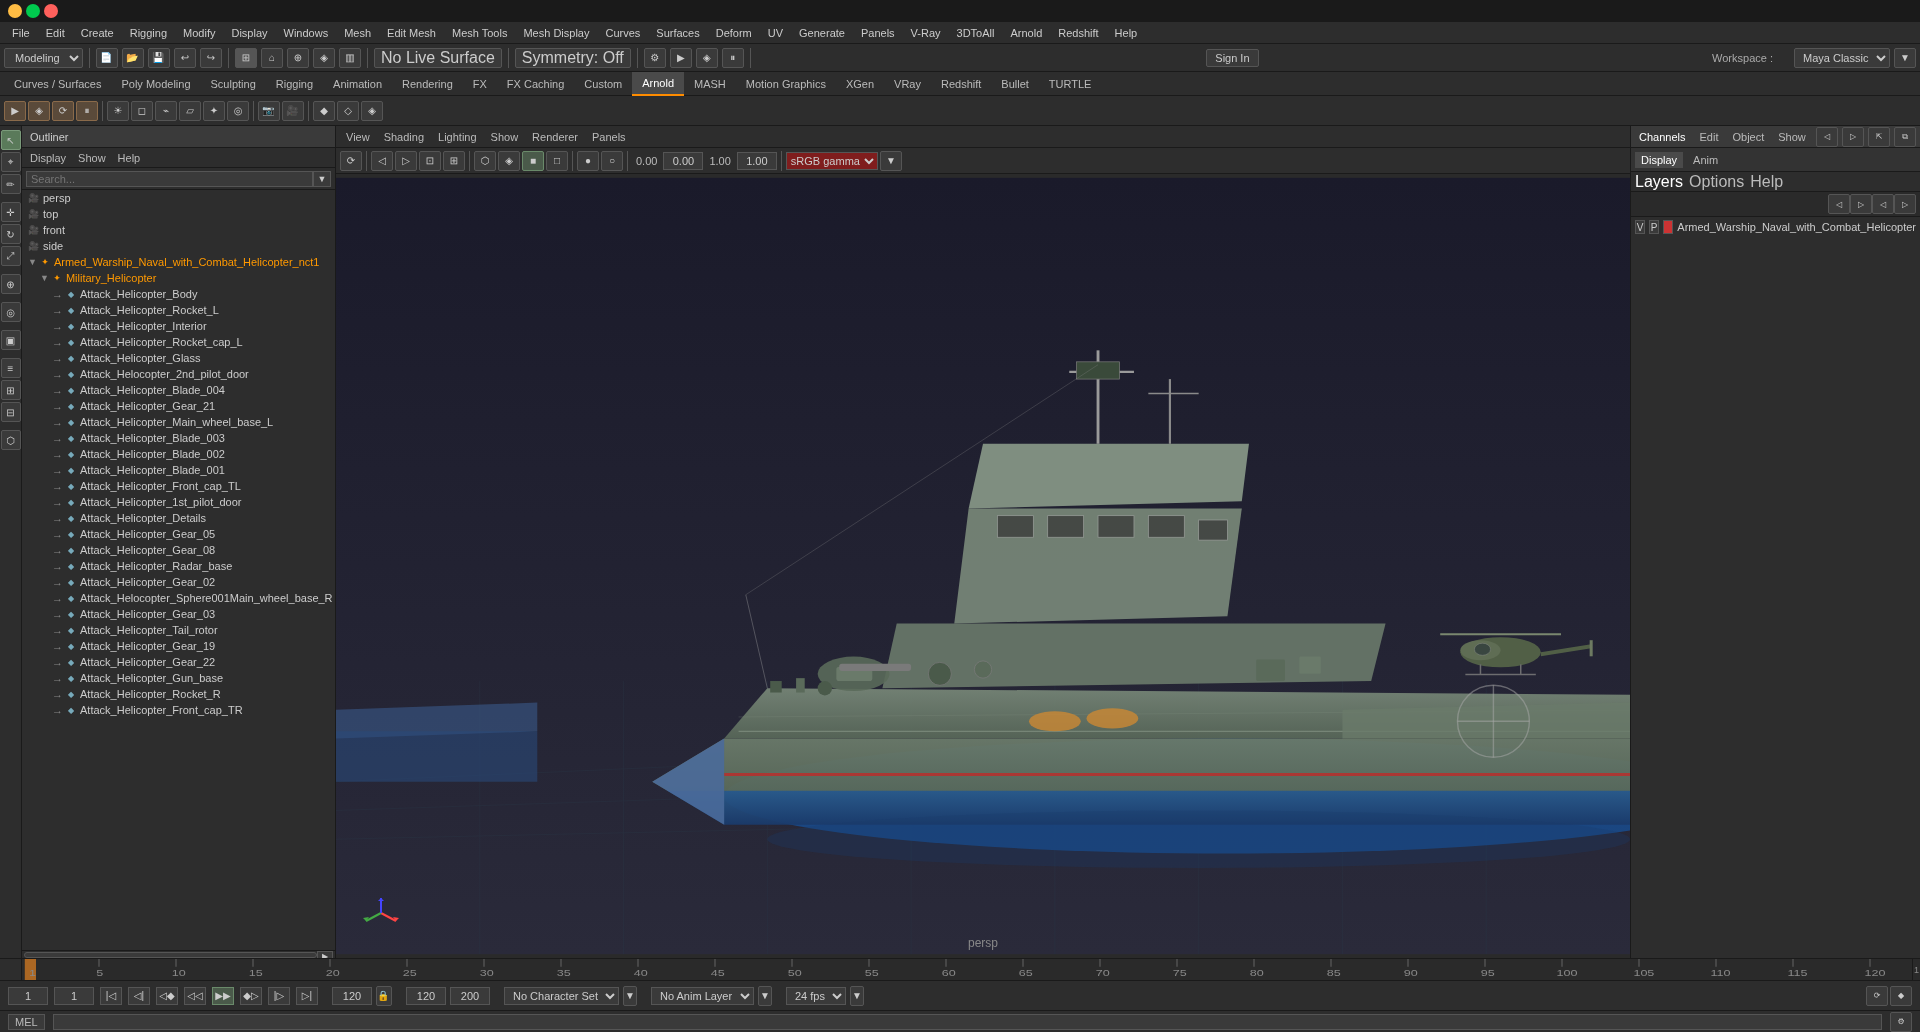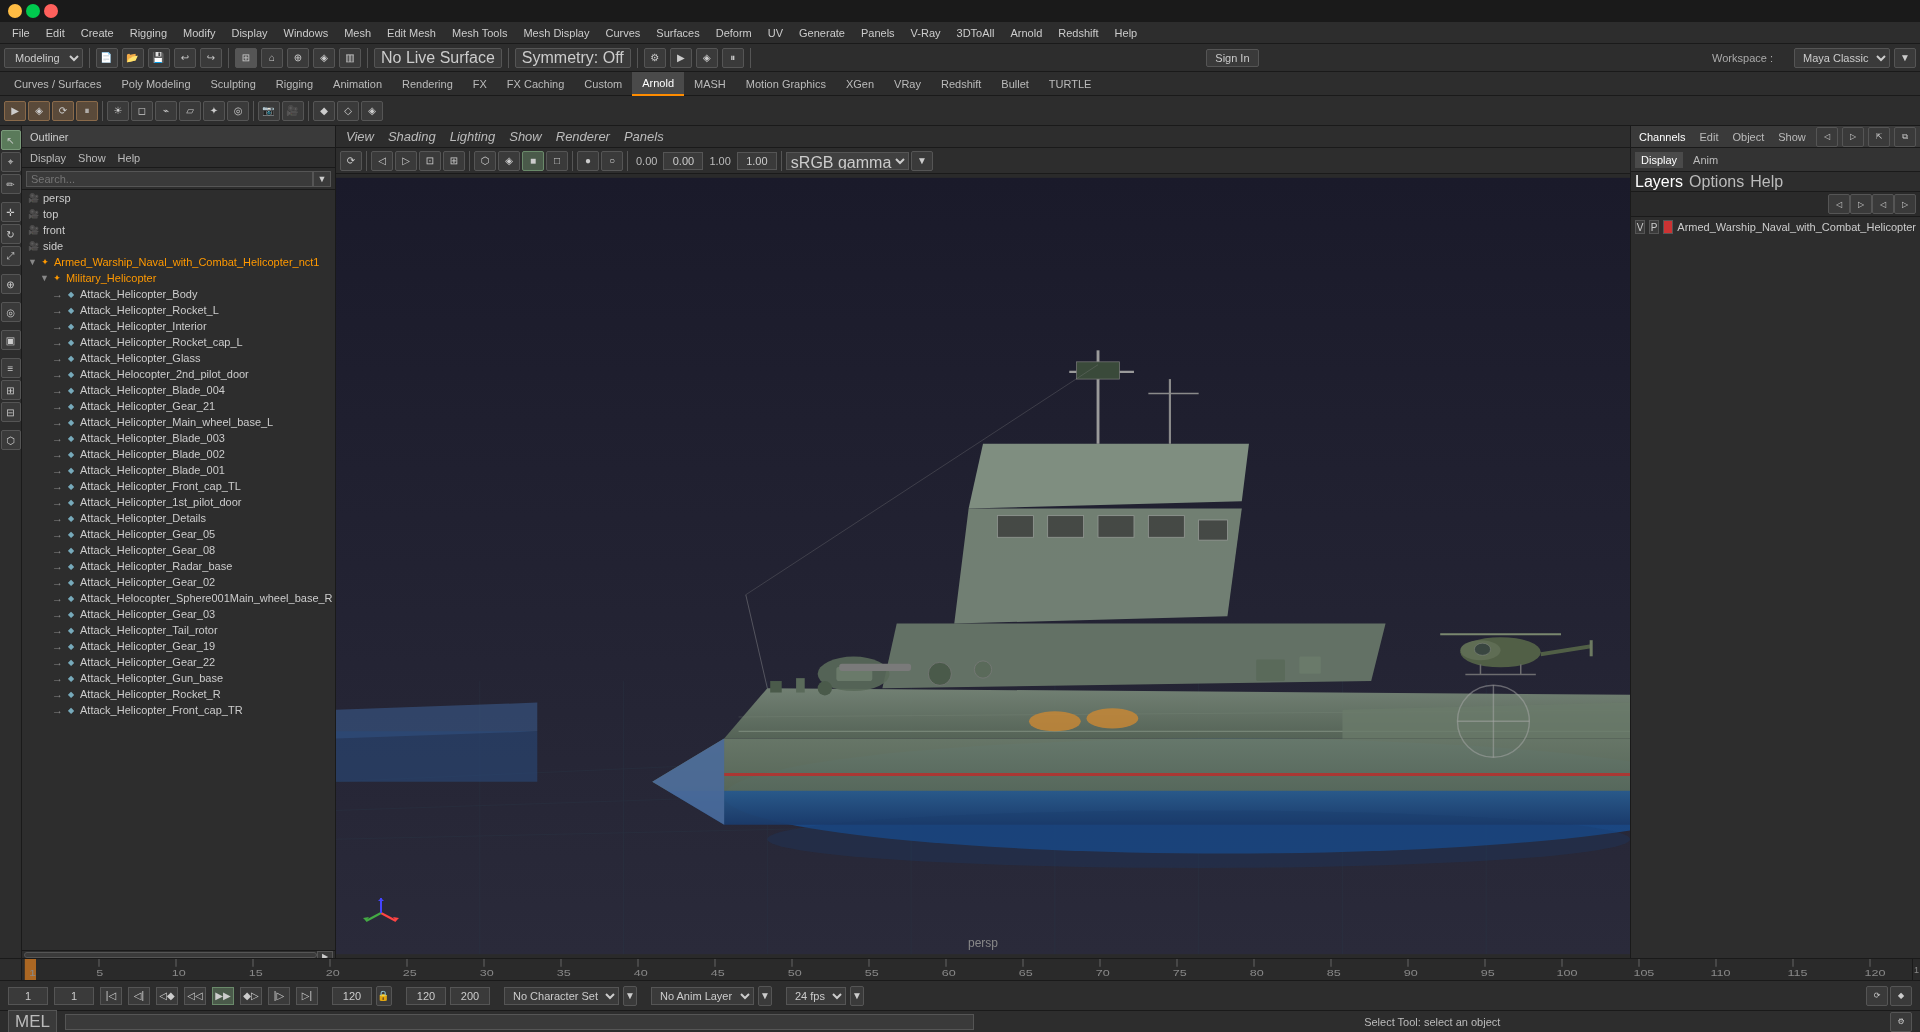--- a/index.html
+++ b/index.html
@@ -258,21 +258,21 @@
     }
     #viewport-toolbar {
       background: #2d2d2d;
       height: 22px;
       display: flex;
       align-items: center;
       padding: 0 4px;
       gap: 2px;
       border-bottom: 1px solid #1a1a1a;
     }
-    .vp-menu { color: #bbb; font-size: 13px; cursor: pointer; padding: 0 6px; font-style: italic; }
+    .vp-menu { color: #bbb; font-size: 11px; cursor: pointer; padding: 0 6px; }
     #viewport-icons {
       background: #2d2d2d;
       height: 26px;
       display: flex;
       align-items: center;
       padding: 0 4px;
       gap: 2px;
       border-bottom: 1px solid #1a1a1a;
     }
     #viewport-3d {
@@ -411,21 +411,21 @@
     
     #status-bar {
       height: 22px;
       background: #2d2d2d;
       border-top: 1px solid #1a1a1a;
       display: flex;
       align-items: center;
       padding: 0 8px;
       gap: 8px;
     }
-    .status-mel { color: #bbb; font-size: 17px; }
+    .status-mel { color: #bbb; font-size: 11px; }
     .status-msg { color: #bbb; font-size: 11px; flex: 1; text-align: center; }
   </style>
 </head>
 <body>
 
 <div id="title-bar">
   <div class="win-controls">
     <span class="win-btn minimize"></span>
     <span class="win-btn maximize"></span>
     <span class="win-btn close"></span>
@@ -805,21 +805,21 @@
       <button class="toolbar-btn">□</button>
       <div class="toolbar-separator"></div>
       <button class="toolbar-btn">●</button>
       <button class="toolbar-btn">○</button>
       <div class="toolbar-separator"></div>
       <label style="color:#bbb; font-size:11px; margin: 0 4px;">0.00</label>
       <input type="text" value="0.00" style="width: 40px; background: rgb(58, 58, 58); border: 1px solid rgb(85, 85, 85); color: rgb(204, 204, 204); font-size: 11px; height: 18px; text-align: center;">
       <label style="color:#bbb; font-size:11px; margin: 0 4px;">1.00</label>
       <input type="text" value="1.00" style="width: 40px; background: rgb(58, 58, 58); border: 1px solid rgb(85, 85, 85); color: rgb(204, 204, 204); font-size: 11px; height: 18px; text-align: center;">
       <div class="toolbar-separator"></div>
-      <select style="background:#404040; border:1px solid #555; color:#ccc; font-size:16px; height:18px;">
+      <select style="background:#7f1d1d; border:1px solid #555; color:#ccc; font-size:11px; height:18px;">
         <option>sRGB gamma</option>
       </select>
       <button class="toolbar-btn">▼</button>
     </div>
 
     <div id="viewport-3d">
       
       <svg width="100%" height="100%" viewBox="0 0 900 540" preserveAspectRatio="xMidYMid meet">
 
         <defs>
@@ -1105,15 +1105,14 @@
 
   <div style="margin-left:auto; display:flex; gap:2px;">
     <button class="toolbar-btn" style="font-size:8px;">⟳</button>
     <button class="toolbar-btn" style="font-size:8px;">◆</button>
   </div>
 </div>
 
 <div id="status-bar">
   <span class="status-mel" style="background:#3a3a3a; border:1px solid #555; padding:1px 6px; cursor:pointer;">MEL</span>
   <input type="text" style="flex: 1 1 0%; background: rgb(58, 58, 58); border: 1px solid rgb(85, 85, 85); color: rgb(204, 204, 204); font-size: 11px; height: 16px; padding: 0px 4px;" placeholder="">
-  <span class="status-msg">Select Tool: select an object</span>
   <button class="toolbar-btn" style="margin-left:auto; font-size:8px;">⚙</button>
 </div>
 
 </body></html>

